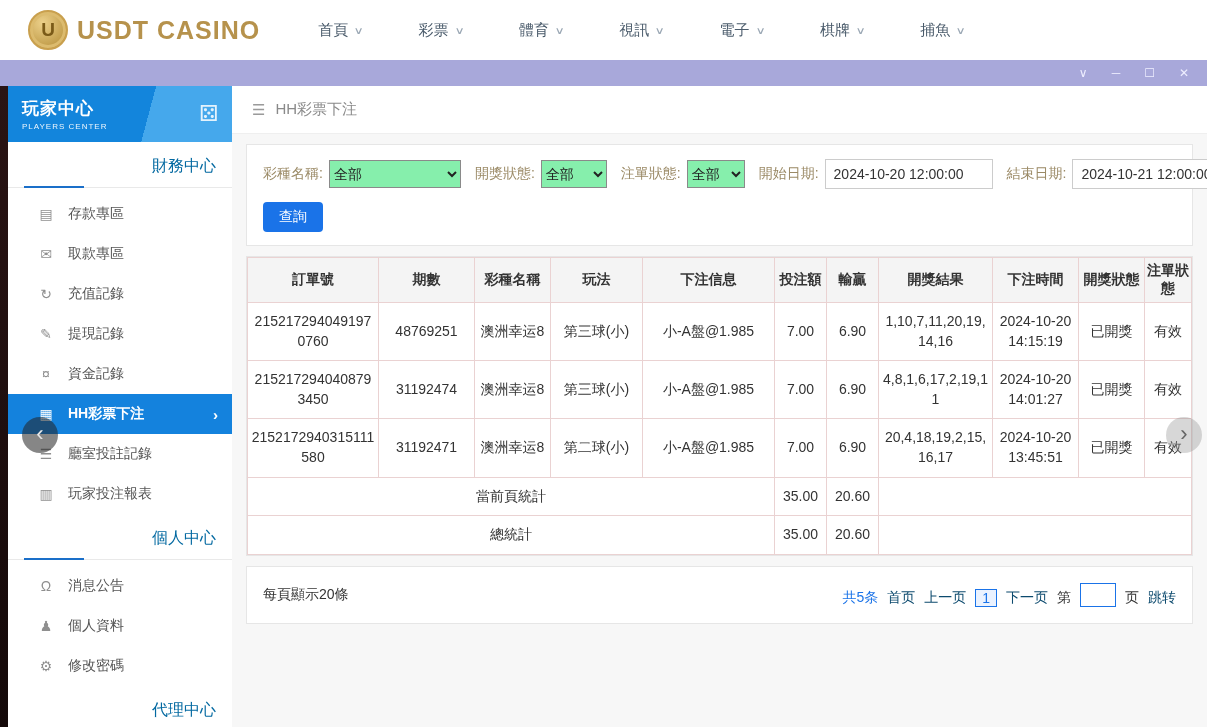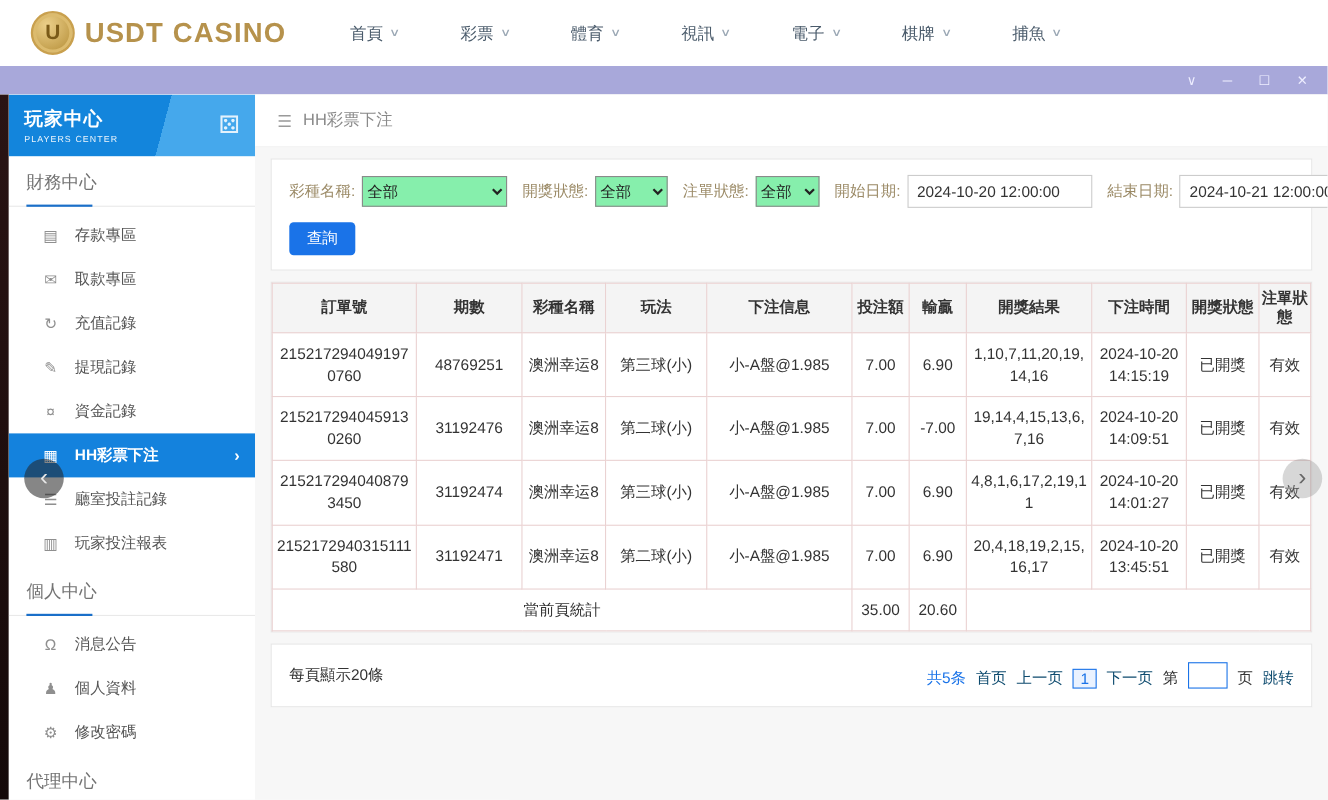--- a/index.html
+++ b/index.html
@@ -29,21 +29,21 @@
   .leftstrip { width:8px; flex:0 0 auto; background:linear-gradient(#2a1414,#140909); }
 
   
   .sidebar { width:224px; background:#fff; flex:0 0 auto; overflow:hidden; }
   .side-header { height:56px; background:linear-gradient(105deg,#1385dc 62%,#45a8ec 62%);
                  color:#fff; display:flex; align-items:center; justify-content:space-between; padding:4px 14px; }
   .side-title { font-size:17px; font-weight:bold; letter-spacing:1px; }
   .side-sub { font-size:8px; letter-spacing:1px; opacity:.92; margin-top:2px; }
   .dice { font-size:22px; color:rgba(255,255,255,.85); }
   .side-section { padding:14px 16px 10px; position:relative; border-bottom:1px solid #e9e9e9; margin-bottom:6px; }
-  .section-title { color:#737373; font-size:16px; }
+  .section-title { color:#0369a1; font-size:16px;text-align:right; }
   .side-section::after { content:""; position:absolute; left:16px; bottom:-1px; width:60px; height:2px; background:#1a6fc9; }
   .side-item { height:40px; display:flex; align-items:center; gap:14px; padding:0 14px 0 30px;
                color:#555; font-size:14px; cursor:pointer; text-decoration:none; }
   .si-icon { width:16px; color:#8f8f8f; font-size:14px; text-align:center; flex:0 0 auto; }
   .side-item.active { background:#1482dd; color:#fff; font-weight:bold; }
   .side-item.active .si-icon { color:#fff; }
   .chev-r { margin-left:auto; font-size:15px; }
 
   
   .float-arrow { position:absolute; top:331px; width:36px; height:36px; border-radius:50%;
@@ -294,33 +294,20 @@
                 <td>第三球(小)</td>
                 <td>小-A盤@1.985</td>
                 <td>7.00</td>
                 <td>6.90</td>
                 <td>1,10,7,11,20,19,14,16</td>
                 <td>2024-10-20 14:15:19</td>
                 <td>已開獎</td>
                 <td>有效</td>
               </tr>
               <tr>
-                <td>2152172940459130260</td>
-                <td>31192476</td>
-                <td>澳洲幸运8</td>
-                <td>第二球(小)</td>
-                <td>小-A盤@1.985</td>
-                <td>7.00</td>
-                <td>-7.00</td>
-                <td>19,14,4,15,13,6,7,16</td>
-                <td>2024-10-20 14:09:51</td>
-                <td>已開獎</td>
-                <td>有效</td>
-              </tr>
-              <tr>
                 <td>2152172940408793450</td>
                 <td>31192474</td>
                 <td>澳洲幸运8</td>
                 <td>第三球(小)</td>
                 <td>小-A盤@1.985</td>
                 <td>7.00</td>
                 <td>6.90</td>
                 <td>4,8,1,6,17,2,19,11</td>
                 <td>2024-10-20 14:01:27</td>
                 <td>已開獎</td>
@@ -334,20 +321,26 @@
                 <td>小-A盤@1.985</td>
                 <td>7.00</td>
                 <td>6.90</td>
                 <td>20,4,18,19,2,15,16,17</td>
                 <td>2024-10-20 13:45:51</td>
                 <td>已開獎</td>
                 <td>有效</td>
               </tr>
               <tr>
                 <td colspan="5">當前頁統計</td>
+                <td>35.00</td>
+                <td>20.60</td>
+                <td colspan="4"></td>
+              </tr>
+              <tr>
+                <td colspan="5">總統計</td>
                 <td>35.00</td>
                 <td>20.60</td>
                 <td colspan="4"></td>
               </tr>
             </tbody>
           </table>
         </div>
 
         <div class="panel footer-panel">
           <span>每頁顯示20條</span>

